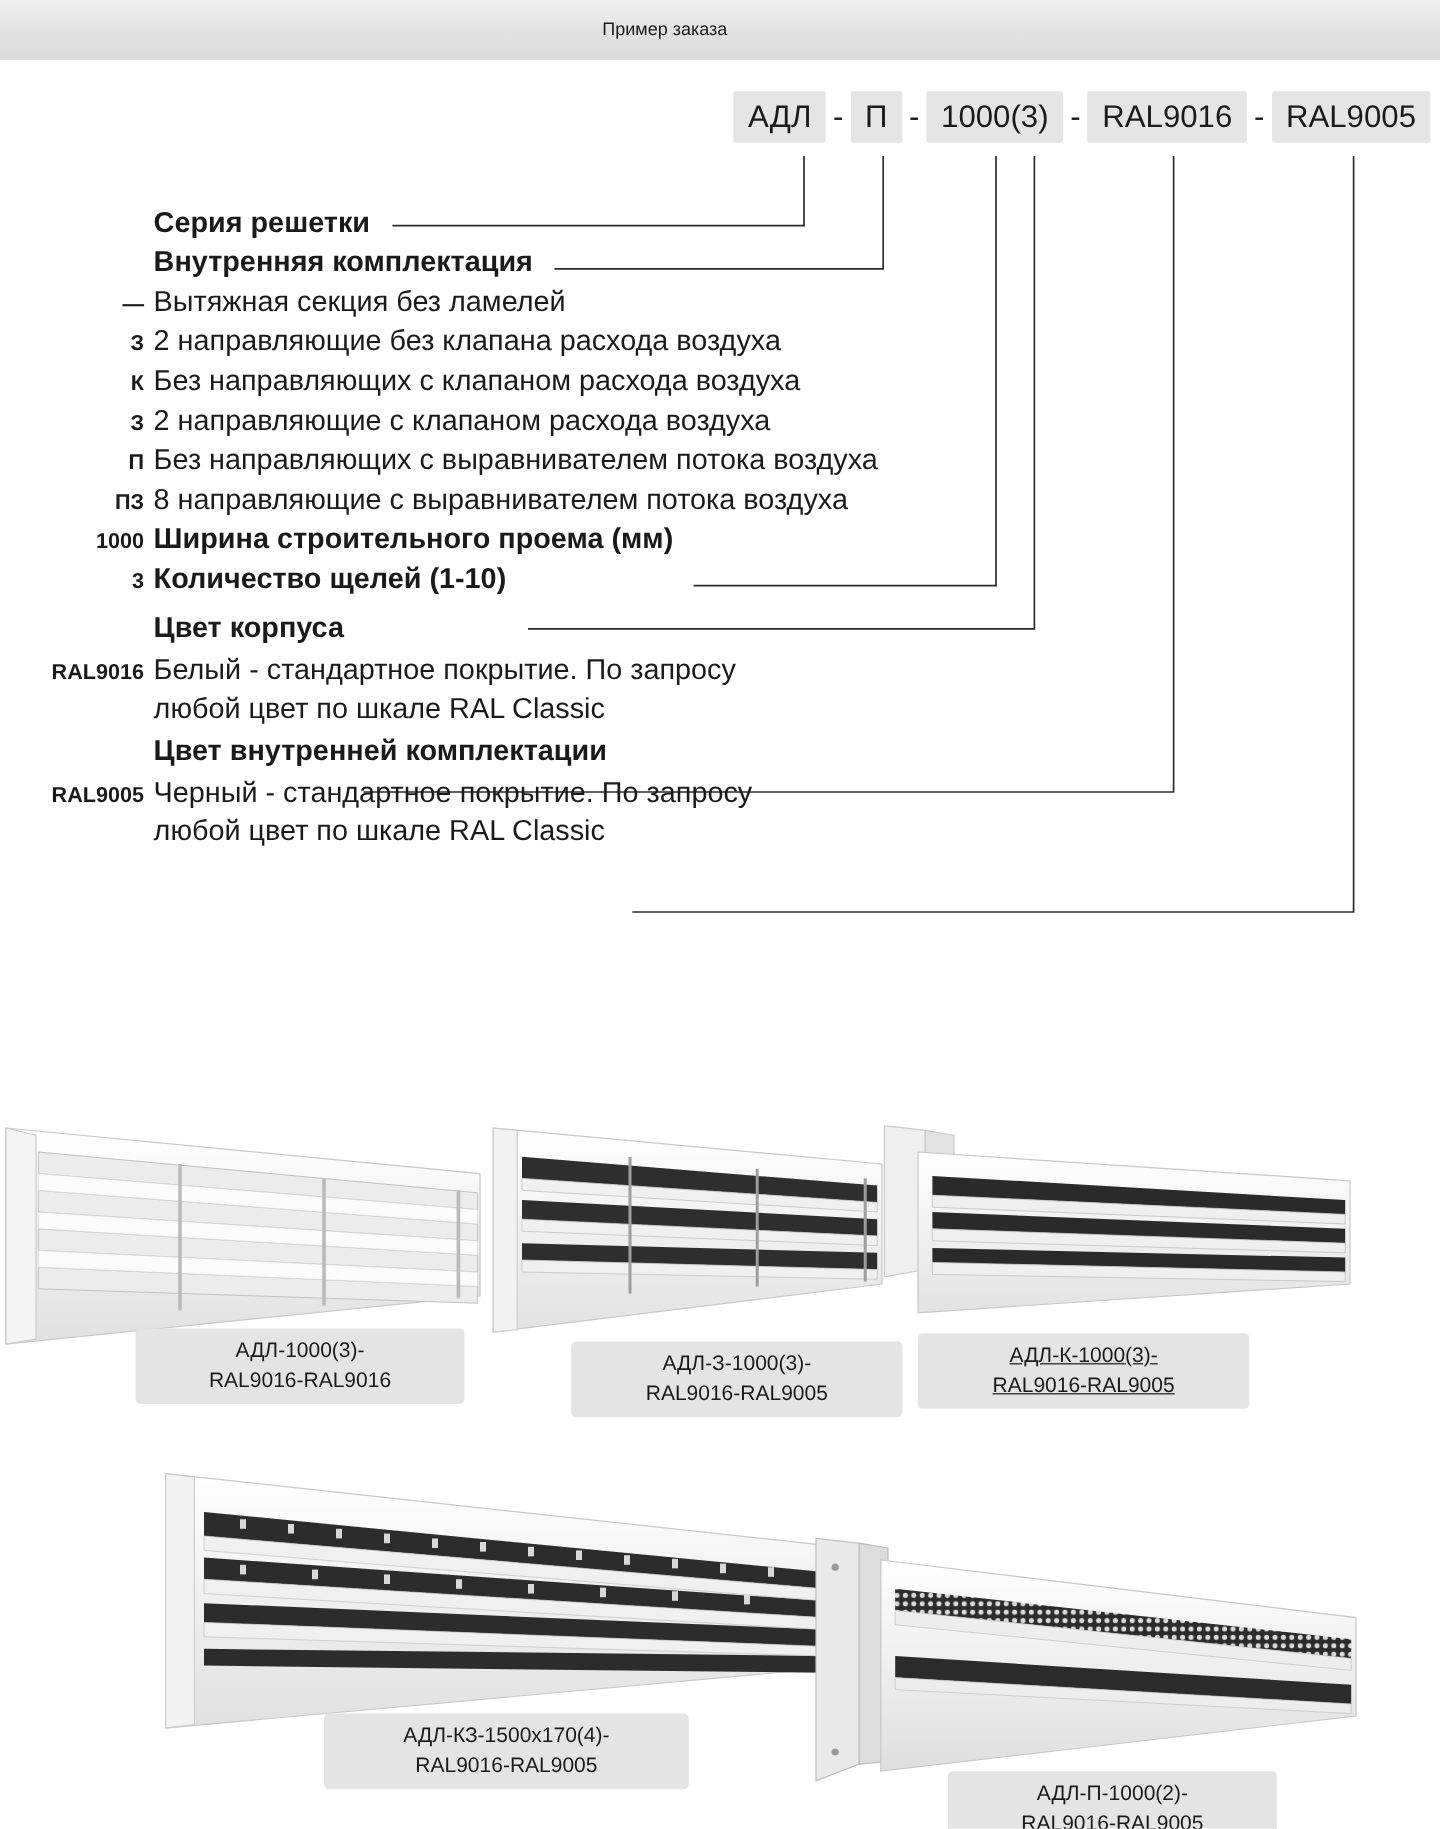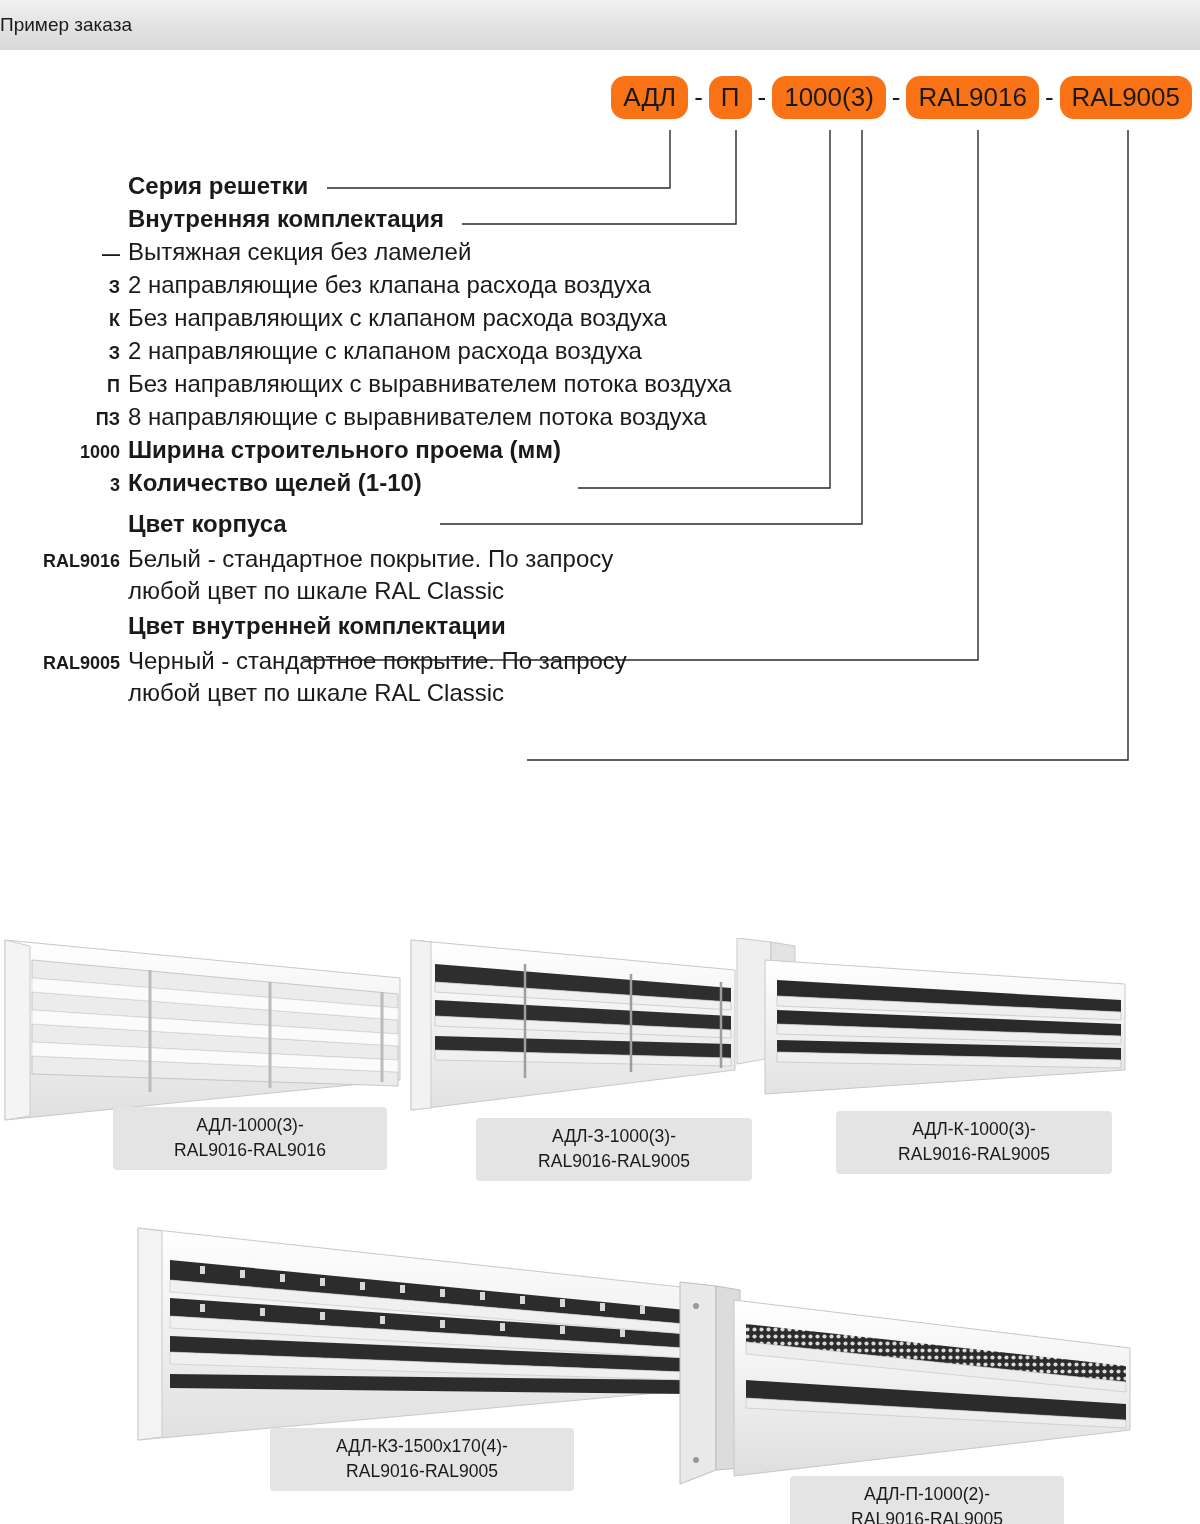--- a/index.html
+++ b/index.html
@@ -23,40 +23,40 @@
     width: 1200px;
     height: 50px;
     background: linear-gradient(to bottom, #f1f1f1 0%, #e3e3e3 50%, #d9d9d9 100%);
   }
   .header-title {
     position: absolute;
     left: 0; top: 0;
     width: 1108px;
     height: 50px;
     line-height: 50px;
-    text-align: left;
-    font-size: 19px;
+    text-align: center;
+    font-size: 15px;
     color: #1a1a1a;
   }
 
   
   .code-line {
     position: absolute;
     top: 76px;
     right: 8px;
     display: flex;
     align-items: center;
     gap: 0px;
     font-size: 26px;
     font-weight: 400;
   }
   .code-chip {
-    background: #f97316;
+    background: #e5e5e5;
     padding: 6px 12px;
-    border-radius: 14px;
+    border-radius: 2px;
     white-space: nowrap;
   }
   .code-dash {
     padding: 0 6px;
     color: #1a1a1a;
   }
 
   
   .leader-svg {
     position: absolute;
@@ -323,21 +323,21 @@
       <polygon points="42,58 386,74 386,82 42,68"></polygon>
       <polygon points="42,86 386,98 386,106 42,96"></polygon>
       <polygon points="42,114 386,122 386,130 42,124"></polygon>
     </g>
   </svg>
 
   <div class="caption" style="left:113px; top:207px; width:250px;">АДЛ-1000(3)-
 RAL9016-RAL9016</div>
   <div class="caption" style="left:476px; top:218px; width:252px;">АДЛ-З-1000(3)-
 RAL9016-RAL9005</div>
-  <div class="caption" style="left:836px; top:211px; width:252px;">АДЛ-К-1000(3)-
+  <div class="caption" style="left:765px; top:211px; width:252px;text-decoration:underline;">АДЛ-К-1000(3)-
 RAL9016-RAL9005</div>
 
   <svg style="position:absolute; left:130px; top:318px;" width="580" height="240" viewBox="0 0 580 240">
     <defs>
       <linearGradient id="gw4" x1="0" y1="0" x2="0" y2="1">
         <stop offset="0%" stop-color="#ffffff"></stop>
           <stop offset="100%" stop-color="#e0e0e0"></stop>
       </linearGradient>
     </defs>
     <polygon points="8,10 560,70 560,172 8,222" fill="url(#gw4)" stroke="#c8c8c8" stroke-width="1"></polygon>

